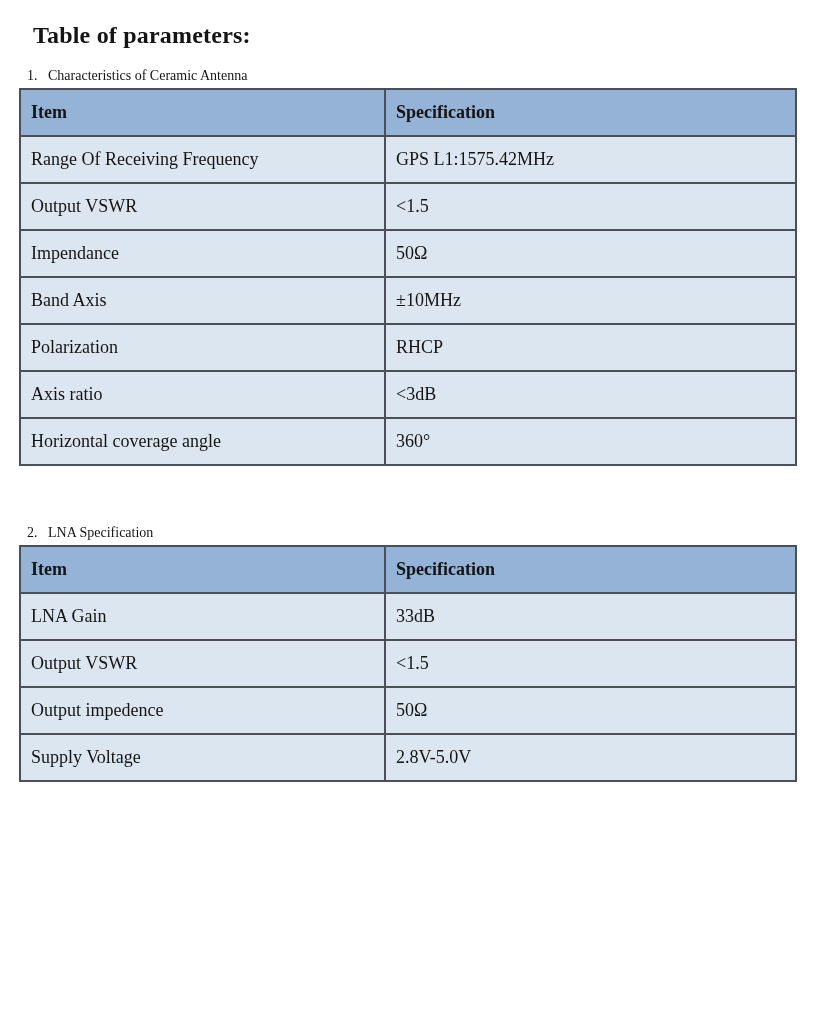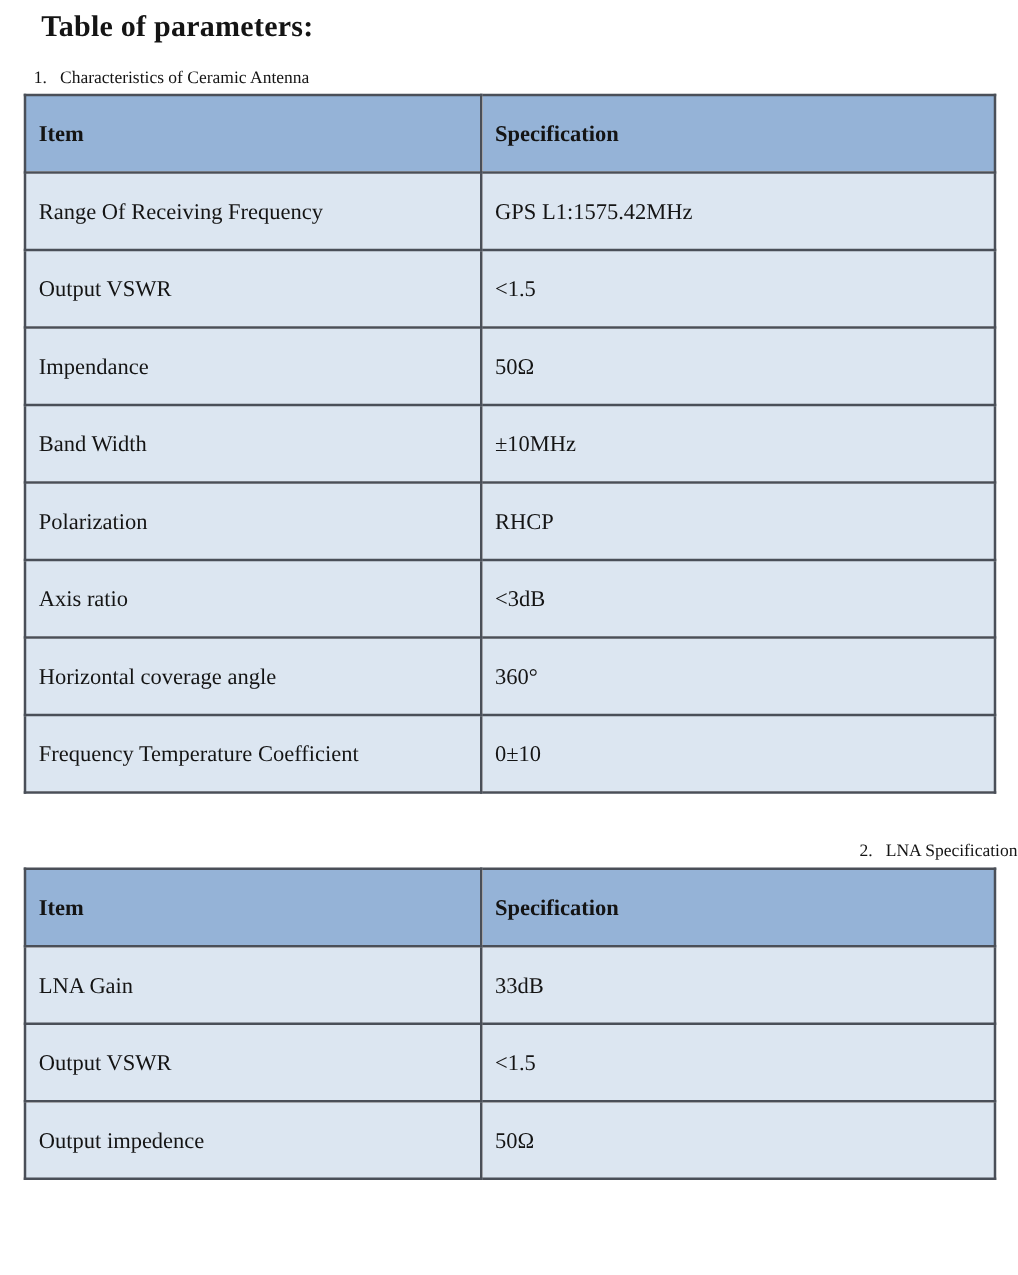--- a/index.html
+++ b/index.html
@@ -4,43 +4,43 @@
 <style>
   * { margin: 0; padding: 0; box-sizing: border-box; }
   html, body { background: #ffffff; }
   body {
     width: 814px;
     height: 1020px;
     font-family: "Liberation Serif", "DejaVu Serif", serif;
     color: var(--text-color, #141414);
     overflow: hidden;
   }
-  .page { padding-top: 9px; }
+  .page { padding-top: 22px; }
   .doc-title {
     margin-left: 33px;
     font-size: 24px;
     font-weight: bold;
     letter-spacing: 0.2px;
     line-height: 27px;
   }
   .caption {
     margin: 16px 0 2px 27px;
     font-size: 14px;
     line-height: 21px;
   }
-  .table-block.second .caption { margin-top: 36px; text-align: right; }
+  .table-block.second .caption { margin-top: 56px; }
   table.spec-table {
     margin-left: 19px;
     width: 776px;
     border-collapse: collapse;
     table-layout: fixed;
   }
   .spec-table th, .spec-table td {
     border: 2px solid var(--border-color, #4a4f58);
-    height: 62px;
+    height: 47px;
     padding: 0 6px 0 10px;
     font-size: 18px;
     vertical-align: middle;
     text-align: left;
     overflow: hidden;
     white-space: nowrap;
   }
   .spec-table th {
     background: var(--header-bg, #95b3d7);
     font-weight: bold;
@@ -79,38 +79,34 @@
           </tr>
           <tr>
             <td>Output VSWR</td>
             <td>&lt;1.5</td>
           </tr>
           <tr>
             <td>Impendance</td>
             <td>50Ω</td>
           </tr>
           <tr>
-            <td>Band Width</td>
+            <td>Band Axis</td>
             <td>±10MHz</td>
           </tr>
           <tr>
             <td>Polarization</td>
             <td>RHCP</td>
           </tr>
           <tr>
             <td>Axis ratio</td>
             <td>&lt;3dB</td>
           </tr>
           <tr>
             <td>Horizontal coverage angle</td>
             <td>360°</td>
-          </tr>
-          <tr>
-            <td>Frequency Temperature Coefficient</td>
-            <td>0±10</td>
           </tr>
         </tbody>
     </table>
   </section>
 
   <section class="table-block second">
     <p class="caption">2.&nbsp;&nbsp;&nbsp;LNA Specification</p>
     <table class="spec-table">
       <colgroup>
         <col class="col-item">
@@ -128,17 +124,21 @@
             <td>33dB</td>
           </tr>
           <tr>
             <td>Output VSWR</td>
             <td>&lt;1.5</td>
           </tr>
           <tr>
             <td>Output impedence</td>
             <td>50Ω</td>
           </tr>
+          <tr>
+            <td>Supply Voltage</td>
+            <td>2.8V-5.0V</td>
+          </tr>
         </tbody>
     </table>
   </section>
 
 </main>
 
 </body></html>

